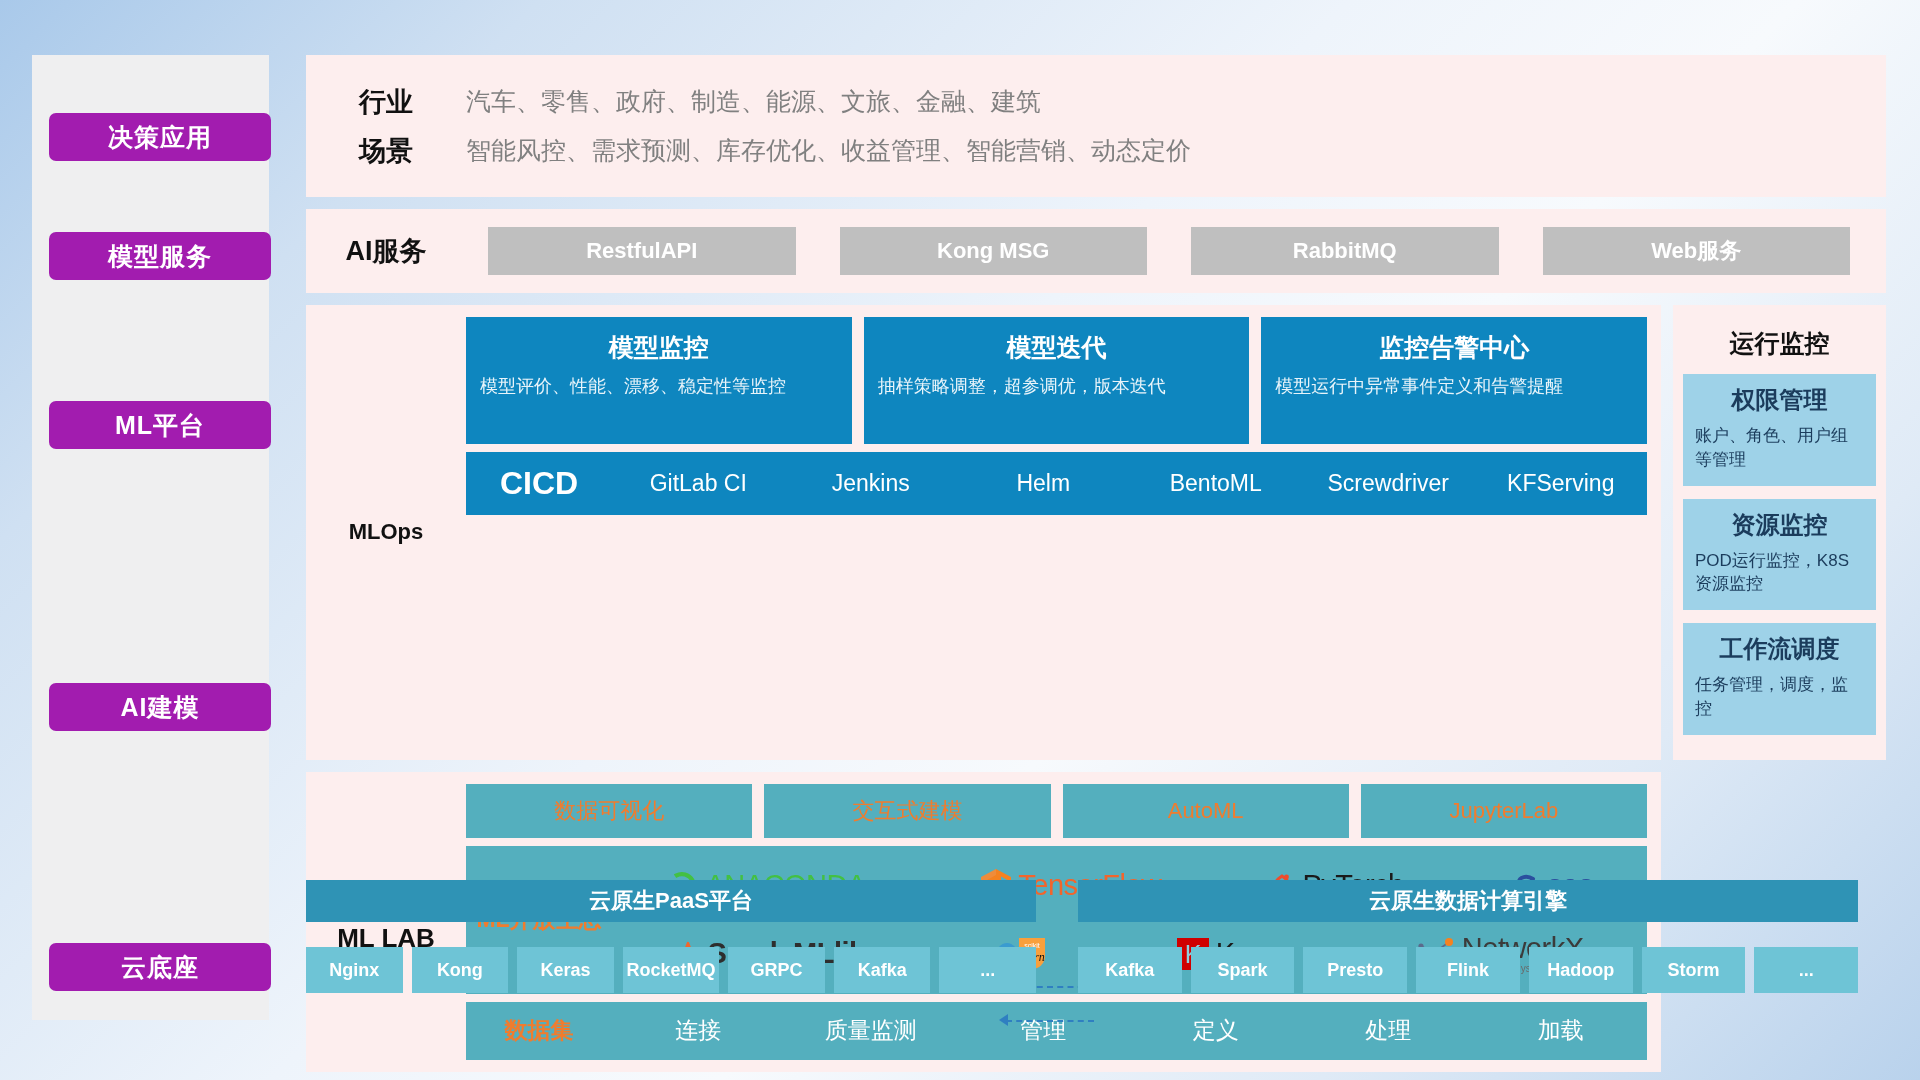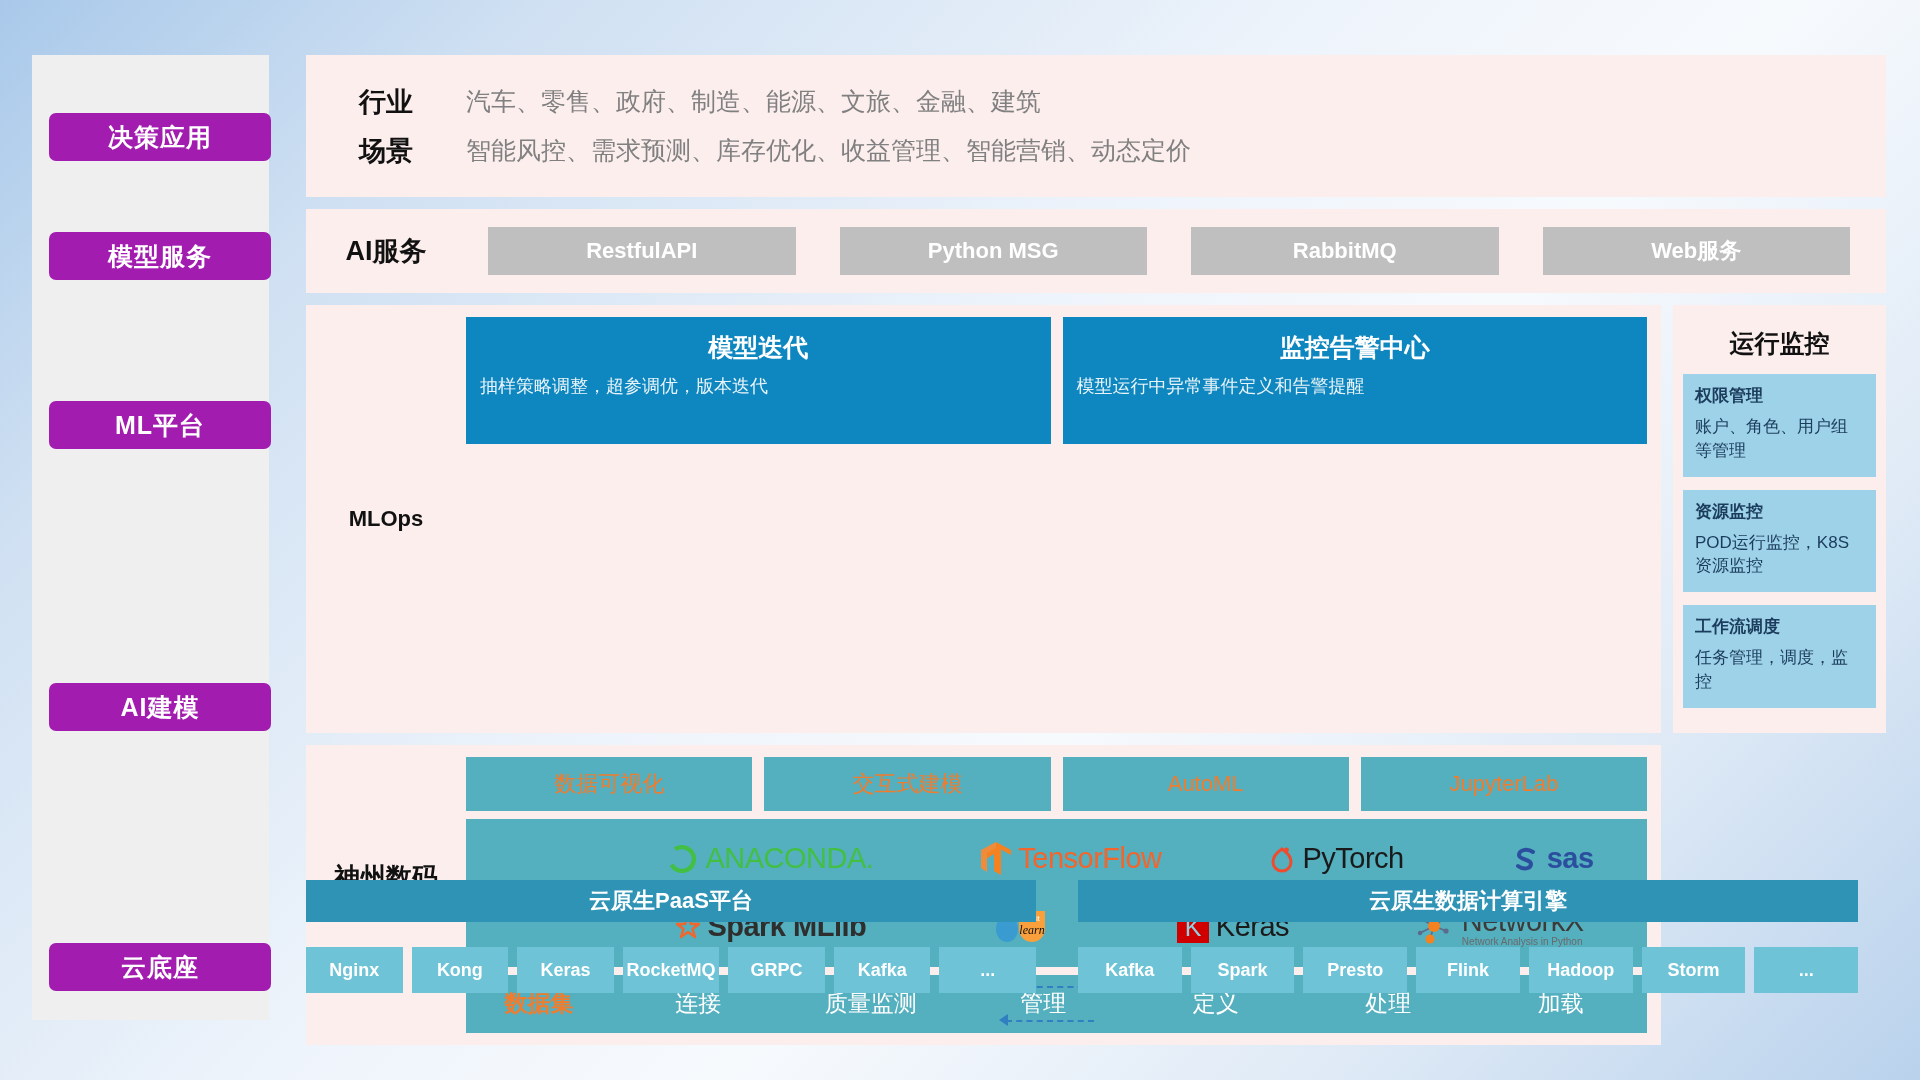--- a/index.html
+++ b/index.html
@@ -153,22 +153,22 @@
     text-align: center;
     padding: 10px 0 14px 0;
   }
   .mon-card {
     background: #9ed2e8;
     margin-bottom: 13px;
     padding: 10px 12px 14px 12px;
     flex: 1;
   }
   .mon-card h5 {
-    font-size: 17px; font-weight: bold; color: #1b3c5c;
-    margin-bottom: 8px;
+    font-size: 24px; font-weight: bold; color: #1b3c5c;
+    text-align: center; margin-bottom: 8px;
   }
   .mon-card p {
     font-size: 17px; color: #1b3c5c; line-height: 1.4;
   }
 
   
   #band-lab {
     background: #fdeeee;
     width: 1355px;
     padding: 12px 14px 12px 0;
@@ -295,39 +295,54 @@
     <div class="kv-row">
       <div class="kv-key">场景</div>
       <div class="kv-val">智能风控、需求预测、库存优化、收益管理、智能营销、动态定价</div>
     </div>
   </div>
 
   <div class="band" id="band-svc">
     <div class="kv-key">AI服务</div>
     <div class="svc-list">
       <div class="svc-chip">RestfulAPI</div>
-      <div class="svc-chip">Python MSG</div>
+      <div class="svc-chip">Kong MSG</div>
       <div class="svc-chip">RabbitMQ</div>
       <div class="svc-chip">Web服务</div>
     </div>
   </div>
 
   <div id="row-mid">
 
     <div id="band-mlops">
       <div class="side-label">MLOps</div>
       <div class="mlops-col">
         <div class="mlops-cards">
+          <div class="mlops-card">
+            <h4>模型监控</h4>
+            <p>模型评价、性能、漂移、稳定性等监控</p>
+          </div>
           <div class="mlops-card">
             <h4>模型迭代</h4>
             <p>抽样策略调整，超参调优，版本迭代</p>
           </div>
           <div class="mlops-card">
             <h4>监控告警中心</h4>
             <p>模型运行中异常事件定义和告警提醒</p>
+          </div>
+        </div>
+        <div class="cicd-bar">
+          <div class="cicd-title">CICD</div>
+          <div class="cicd-items">
+            <div class="cicd-item">GitLab CI</div>
+            <div class="cicd-item">Jenkins</div>
+            <div class="cicd-item">Helm</div>
+            <div class="cicd-item">BentoML</div>
+            <div class="cicd-item">Screwdriver</div>
+            <div class="cicd-item">KFServing</div>
           </div>
         </div>
       </div>
     </div>
 
     <div id="col-monitor">
       <div class="mon-title">运行监控</div>
       <div class="mon-card">
         <h5>权限管理</h5>
         <p>账户、角色、用户组等管理</p>

